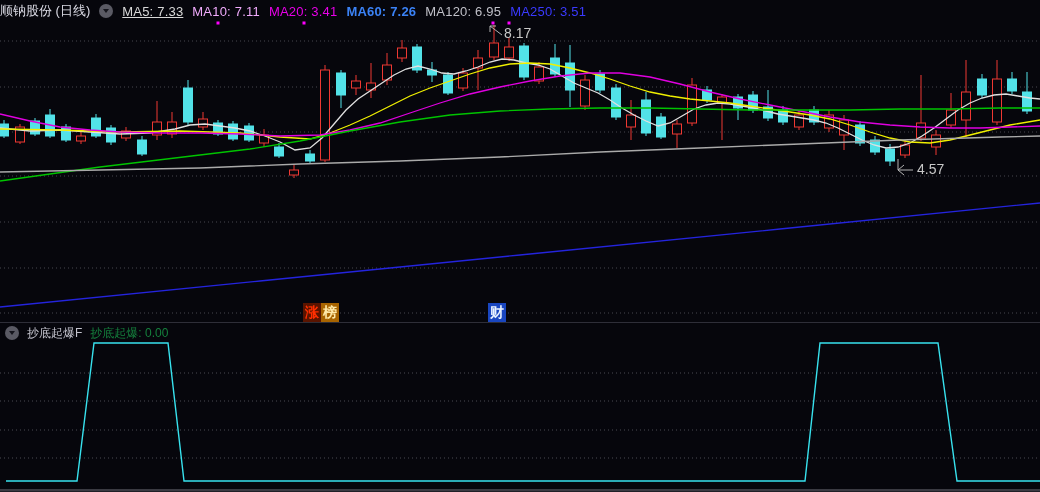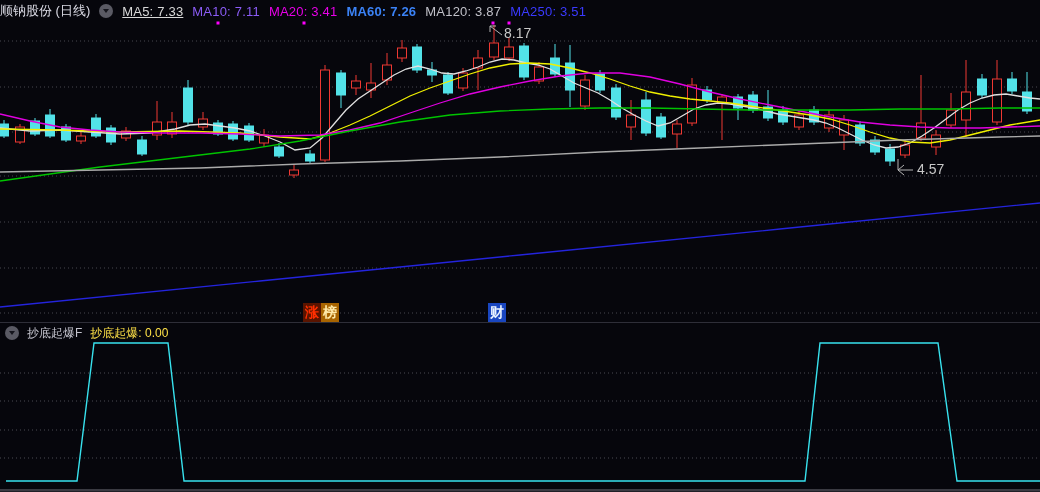--- a/index.html
+++ b/index.html
@@ -408,33 +408,33 @@
       <polyline points="6,159 77,159 94,21 168,21 184,159 805,159 820,21 938,21 957,159 1040,159" fill="none" stroke="#38e2ee" stroke-width="1.4"></polyline>
       <rect x="0" y="167" width="1040" height="2.5" fill="#3a3a42"></rect>
     </svg>
 
   <div class="sep"></div>
 
   <div class="hdr">
     <span class="title">顺钠股份 (日线)</span>
     <span class="chev"></span>
     <span class="ma-label" style="color: rgb(216, 216, 216); text-decoration: underline;">MA5: 7.33</span>
-    <span class="ma-label" style="color: #8b5cf6;">MA10: 7.11</span>
+    <span class="ma-label" style="color: #f0abfc;">MA10: 7.11</span>
     <span class="ma-label" style="color: rgb(232, 0, 232);">MA20: 3.41</span>
     <span class="ma-label" style="color: #3b82f6; font-weight: bold;">MA60: 7.26</span>
-    <span class="ma-label" style="color: rgb(192, 192, 200);">MA120: 3.87</span>
+    <span class="ma-label" style="color: rgb(192, 192, 200);">MA120: 6.95</span>
     <span class="ma-label" style="color: rgb(58, 58, 255);">MA250: 3.51</span>
   </div>
 
   <div class="ann" id="annHigh">8.17</div>
   <div class="ann" id="annLow">4.57</div>
 
   <span class="tag" id="tag0" style="left: 303px; background: rgb(90, 20, 0); color: rgb(255, 47, 0);">涨</span>
   <span class="tag" id="tag1" style="left: 321px; background: rgb(168, 100, 0); color: rgb(255, 233, 168);">榜</span>
   <span class="tag" id="tag2" style="left: 488px; background: rgb(25, 70, 192); color: rgb(232, 242, 255);">财</span>
 
   <div class="subhdr">
     <span class="chev"></span>
     <span class="subtitle">抄底起爆F</span>
-    <span id="indVal" style="color: #fde047;">抄底起爆: 0.00</span>
+    <span id="indVal" style="color: #15803d;">抄底起爆: 0.00</span>
   </div>
 
 </div>
 
 </body></html>

